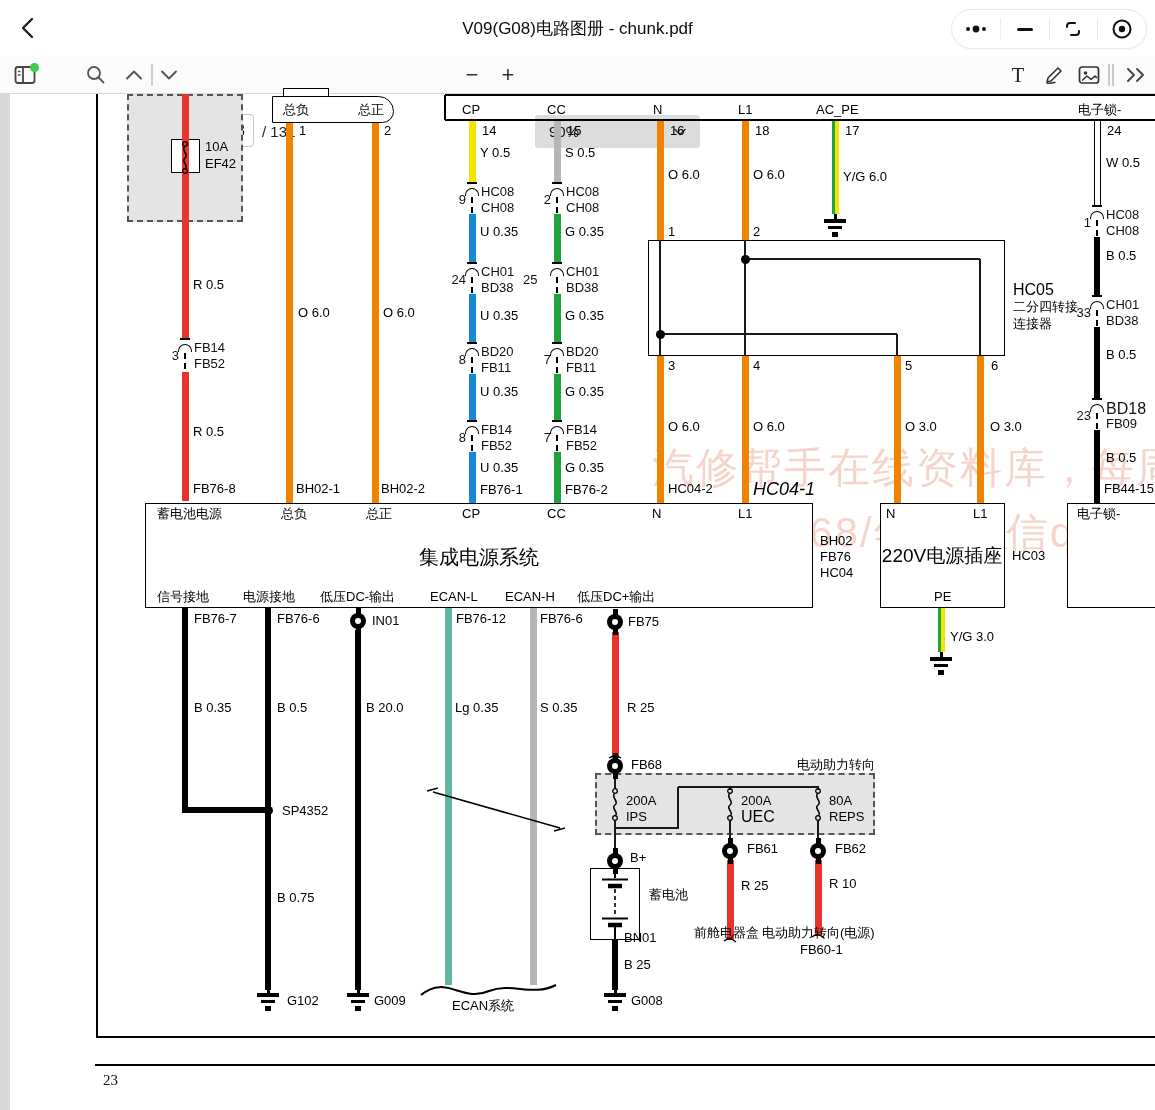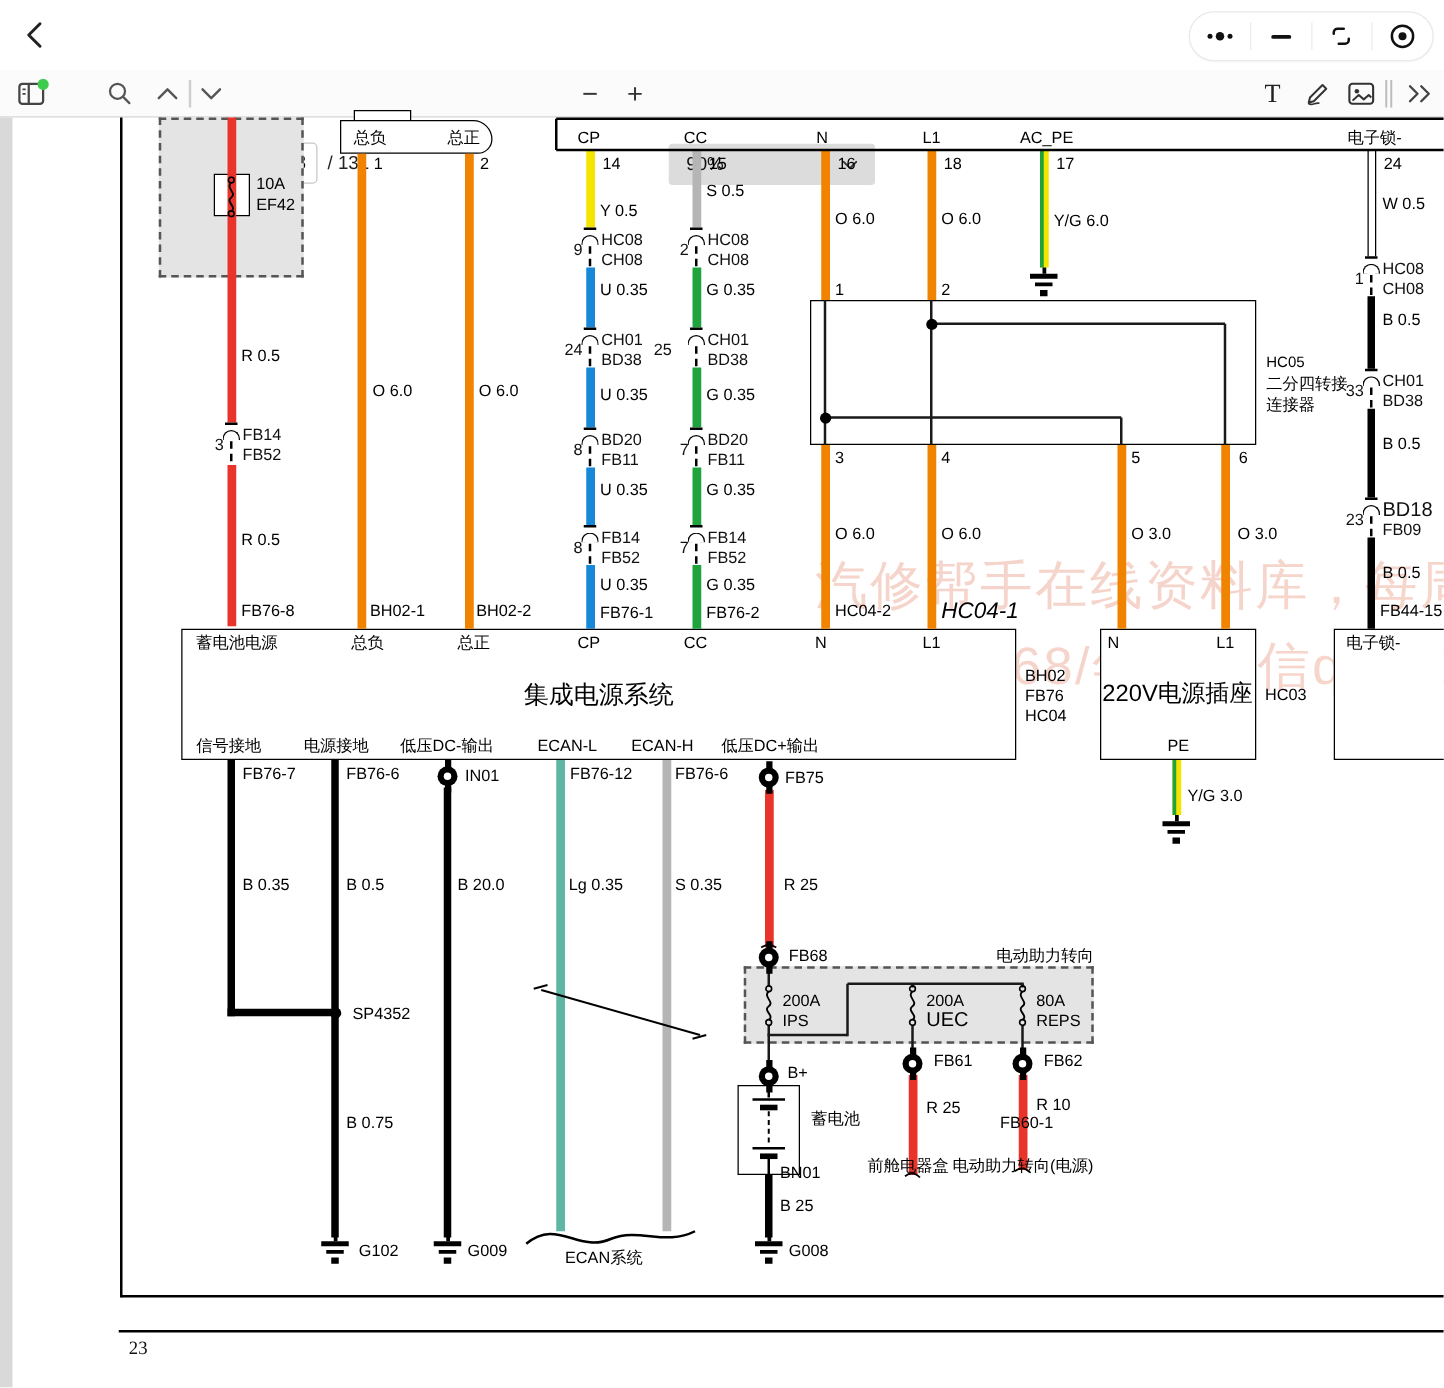--- a/index.html
+++ b/index.html
@@ -35,20 +35,21 @@
 </style>
 </head>
 <body>
 
 <div class="abs" id="topbar">
   <div class="abs" id="back">
     <svg width="26" height="26" viewBox="0 0 26 26">
       <polyline points="16,4 7,13 16,22" fill="none" stroke="#222" stroke-width="2.4" stroke-linecap="round" stroke-linejoin="round"></polyline>
     </svg>
   </div>
+  <div class="abs" id="title">V09(G08)电路图册 - chunk.pdf</div>
   <div class="abs" id="capsule">
     <div class="cap-btn">
       <svg width="24" height="10" viewBox="0 0 24 10">
         <circle cx="4" cy="5" r="2" fill="#111"></circle>
           <circle cx="12" cy="5" r="3.4" fill="#111"></circle>
           <circle cx="20" cy="5" r="2" fill="#111"></circle>
       </svg>
     </div>
     <div class="cap-sep"></div>
     <div class="cap-btn">
@@ -392,21 +393,21 @@
     <div class="lbl" style="position: absolute; left: 1107px; top: 131px; font-size: 13px;">24</div>
     <div class="lbl" style="position: absolute; left: 205px; top: 147px; font-size: 13px;">10A</div>
     <div class="lbl" style="position: absolute; left: 205px; top: 164px; font-size: 13px;">EF42</div>
     <div class="lbl" style="position: absolute; left: 193px; top: 285px; font-size: 13px;">R 0.5</div>
     <div class="lbl" style="position: absolute; left: 193px; top: 432px; font-size: 13px;">R 0.5</div>
     <div class="lbl" style="position: absolute; left: 193px; top: 489px; font-size: 13px;">FB76-8</div>
     <div class="lbl" style="position: absolute; left: 298px; top: 313px; font-size: 13px;">O 6.0</div>
     <div class="lbl" style="position: absolute; left: 383px; top: 313px; font-size: 13px;">O 6.0</div>
     <div class="lbl" style="position: absolute; left: 296px; top: 489px; font-size: 13px;">BH02-1</div>
     <div class="lbl" style="position: absolute; left: 381px; top: 489px; font-size: 13px;">BH02-2</div>
-    <div class="lbl" style="position: absolute; left: 480px; top: 169px; font-size: 13px;">Y 0.5</div>
+    <div class="lbl" style="position: absolute; left: 480px; top: 153px; font-size: 13px;">Y 0.5</div>
     <div class="lbl" style="position: absolute; left: 480px; top: 232px; font-size: 13px;">U 0.35</div>
     <div class="lbl" style="position: absolute; left: 480px; top: 316px; font-size: 13px;">U 0.35</div>
     <div class="lbl" style="position: absolute; left: 480px; top: 392px; font-size: 13px;">U 0.35</div>
     <div class="lbl" style="position: absolute; left: 480px; top: 468px; font-size: 13px;">U 0.35</div>
     <div class="lbl" style="position: absolute; left: 480px; top: 490px; font-size: 13px;">FB76-1</div>
     <div class="lbl" style="position: absolute; left: 565px; top: 153px; font-size: 13px;">S 0.5</div>
     <div class="lbl" style="position: absolute; left: 565px; top: 232px; font-size: 13px;">G 0.35</div>
     <div class="lbl" style="position: absolute; left: 565px; top: 316px; font-size: 13px;">G 0.35</div>
     <div class="lbl" style="position: absolute; left: 565px; top: 392px; font-size: 13px;">G 0.35</div>
     <div class="lbl" style="position: absolute; left: 565px; top: 468px; font-size: 13px;">G 0.35</div>
@@ -419,21 +420,21 @@
     <div class="lbl" style="position: absolute; left: 668px; top: 366px; font-size: 13px;">3</div>
     <div class="lbl" style="position: absolute; left: 753px; top: 366px; font-size: 13px;">4</div>
     <div class="lbl" style="position: absolute; left: 905px; top: 366px; font-size: 13px;">5</div>
     <div class="lbl" style="position: absolute; left: 991px; top: 366px; font-size: 13px;">6</div>
     <div class="lbl" style="position: absolute; left: 668px; top: 427px; font-size: 13px;">O 6.0</div>
     <div class="lbl" style="position: absolute; left: 753px; top: 427px; font-size: 13px;">O 6.0</div>
     <div class="lbl" style="position: absolute; left: 905px; top: 427px; font-size: 13px;">O 3.0</div>
     <div class="lbl" style="position: absolute; left: 990px; top: 427px; font-size: 13px;">O 3.0</div>
     <div class="lbl" style="position: absolute; left: 668px; top: 489px; font-size: 13px;">HC04-2</div>
     <div class="lbl" style="position: absolute; left: 753px; top: 489px; font-size: 18px; font-style: italic;">HC04-1</div>
-    <div class="lbl" style="position: absolute; left: 1013px; top: 290px; font-size: 12px;">HC05</div>
+    <div class="lbl" style="position: absolute; left: 1013px; top: 290px; font-size: 16px;">HC05</div>
     <div class="lbl" style="position: absolute; left: 1013px; top: 307px; font-size: 13px;">二分四转接</div>
     <div class="lbl" style="position: absolute; left: 1013px; top: 324px; font-size: 13px;">连接器</div>
     <div class="lbl" style="position: absolute; left: 1106px; top: 163px; font-size: 13px;">W 0.5</div>
     <div class="lbl" style="position: absolute; left: 1106px; top: 256px; font-size: 13px;">B 0.5</div>
     <div class="lbl" style="position: absolute; left: 1106px; top: 355px; font-size: 13px;">B 0.5</div>
     <div class="lbl" style="position: absolute; left: 1106px; top: 458px; font-size: 13px;">B 0.5</div>
     <div class="lbl" style="position: absolute; left: 1104px; top: 489px; font-size: 13px;">FB44-15</div>
     <div class="lbl" style="position: absolute; left: 157px; top: 514px; font-size: 13px;">蓄电池电源</div>
     <div class="lbl" style="position: absolute; left: 281px; top: 514px; font-size: 13px;">总负</div>
     <div class="lbl" style="position: absolute; left: 366px; top: 514px; font-size: 13px;">总正</div>
@@ -483,20 +484,20 @@
     <div class="lbl" style="position: absolute; left: 741px; top: 801px; font-size: 13px;">200A</div>
     <div class="lbl" style="position: absolute; left: 741px; top: 817px; font-size: 16px;">UEC</div>
     <div class="lbl" style="position: absolute; left: 829px; top: 801px; font-size: 13px;">80A</div>
     <div class="lbl" style="position: absolute; left: 829px; top: 817px; font-size: 13px;">REPS</div>
     <div class="lbl" style="position: absolute; left: 747px; top: 849px; font-size: 13px;">FB61</div>
     <div class="lbl" style="position: absolute; left: 835px; top: 849px; font-size: 13px;">FB62</div>
     <div class="lbl" style="position: absolute; left: 741px; top: 886px; font-size: 13px;">R 25</div>
     <div class="lbl" style="position: absolute; left: 829px; top: 884px; font-size: 13px;">R 10</div>
     <div class="lbl" style="position: absolute; left: 694px; top: 933px; font-size: 13px;">前舱电器盒</div>
     <div class="lbl" style="position: absolute; left: 762px; top: 933px; font-size: 13px;">电动助力转向(电源)</div>
-    <div class="lbl" style="position: absolute; left: 800px; top: 898px; font-size: 13px;">FB60-1</div>
+    <div class="lbl" style="position: absolute; left: 800px; top: 950px; font-size: 13px;">FB60-1</div>
     <div class="lbl" style="position: absolute; left: 630px; top: 858px; font-size: 13px;">B+</div>
     <div class="lbl" style="position: absolute; left: 649px; top: 895px; font-size: 13px;">蓄电池</div>
     <div class="lbl" style="position: absolute; left: 624px; top: 938px; font-size: 13px;">BN01</div>
     <div class="lbl" style="position: absolute; left: 624px; top: 965px; font-size: 13px;">B 25</div>
   </div>
 
 <div class="abs" id="footer-page">23</div>
 
 </body></html>

